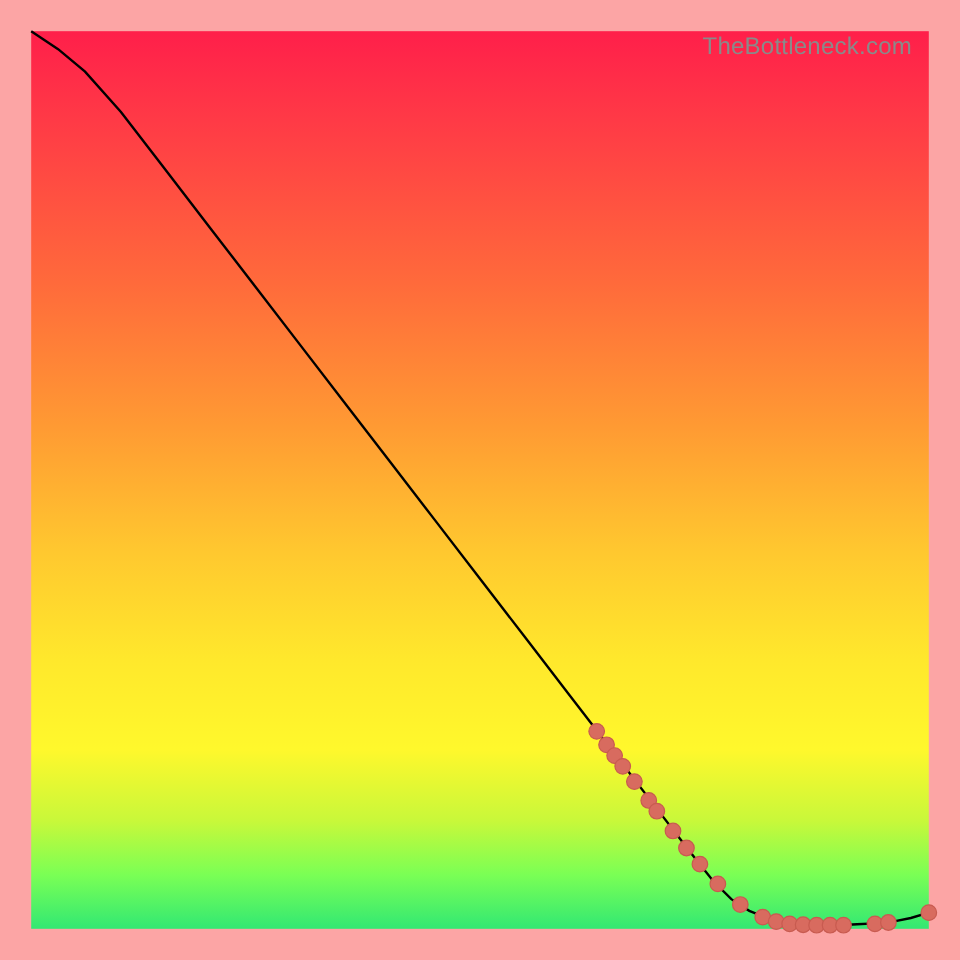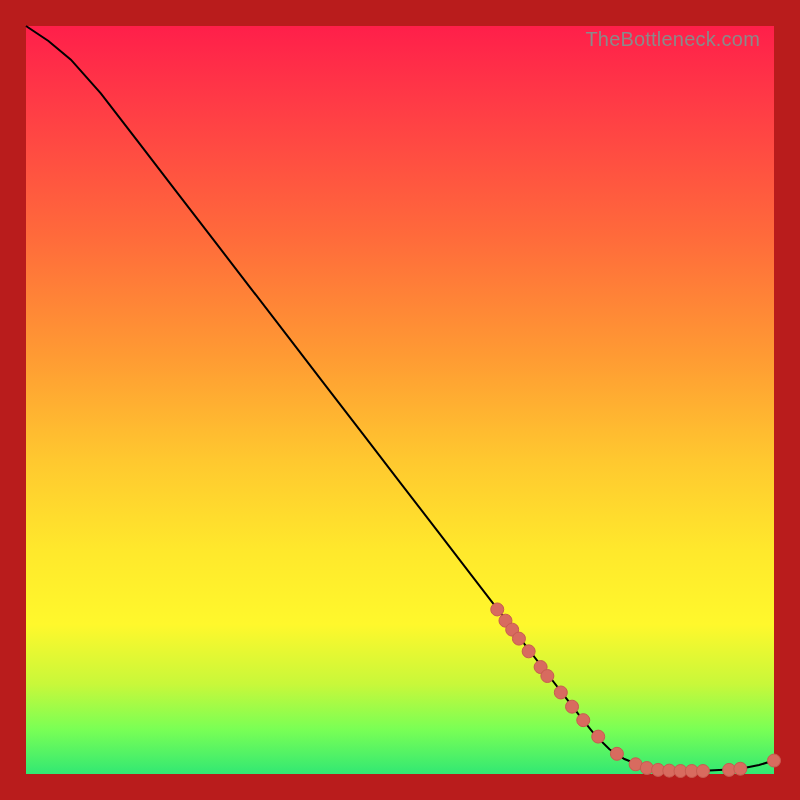--- a/index.html
+++ b/index.html
@@ -8,21 +8,21 @@
     width: 800px;
     height: 800px;
     background: #000;
     overflow: hidden;
     font-family: Arial, Helvetica, sans-serif;
   }
   .frame {
     position: relative;
     width: 800px;
     height: 800px;
-    background: #b91c1c;
+    background: #fca5a5;
   }
   .plot {
     position: absolute;
     left: 26px;
     top: 26px;
     width: 748px;
     height: 748px;
     
     background: linear-gradient(
       to bottom,

